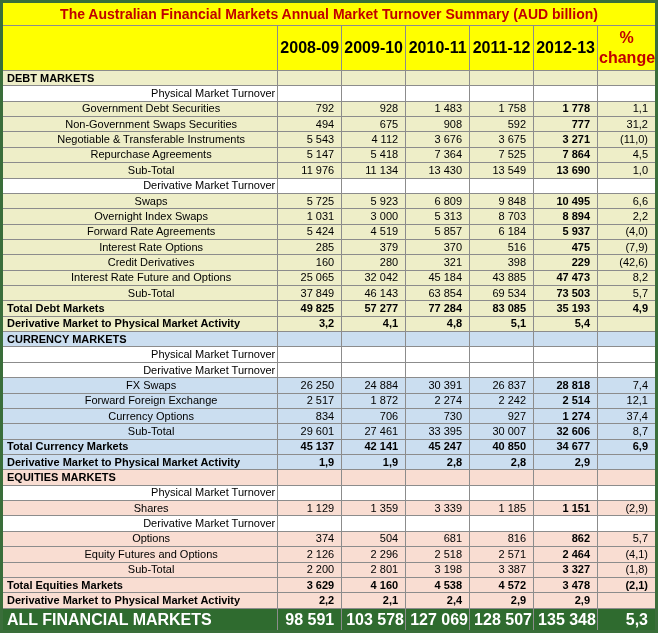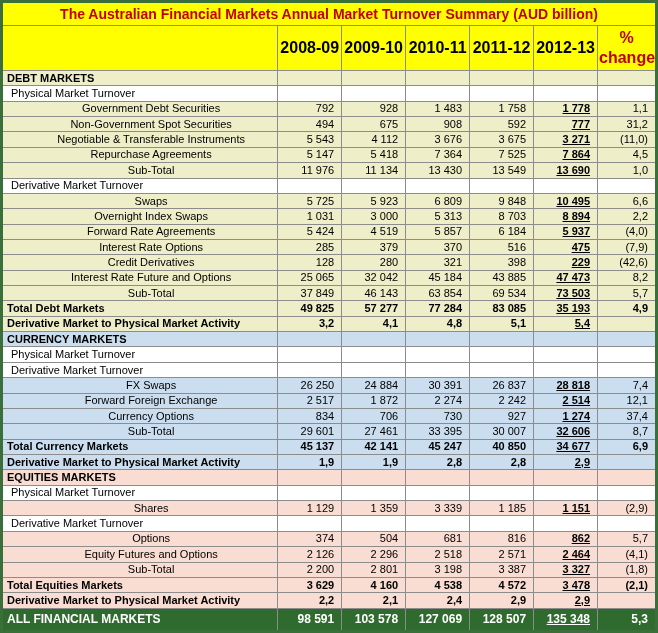--- a/index.html
+++ b/index.html
@@ -21,34 +21,34 @@
   }
   .header-row td {
     background: var(--header-bg, #FFFF00); font-weight: bold; font-size: 16px;
     text-align: center; vertical-align: middle; padding: 2px 1px; height: 31px;
   }
   .pct-head { color: var(--pct-header-text, #C00000); white-space: normal; line-height: 20px; }
 
   tbody td { font-size: 11px; height: 14px; line-height: 13px; padding: 0 7px 0 4px; }
   .label-cell { text-align: left; padding: 0 2px 0 4px; }
   .value-cell { text-align: right; }
-  .value-cell.latest { font-weight: bold; text-decoration: underline; }
+  .value-cell.latest { font-weight: bold; }
 
   .row-item .label-cell, .row-subtotal .label-cell { padding-left: 24px; text-align: center; }
-  .row-subheader .label-cell { padding-left: 8px; }
+  .row-subheader .label-cell { padding-left: 8px; text-align: right; }
   .row-section td, .row-total td, .row-ratio td { font-weight: bold; }
 
   .sec-debt td     { background: var(--debt-bg, #EEEEC8); }
   .sec-currency td { background: var(--currency-bg, #CBDEF0); }
   .sec-equities td { background: var(--equities-bg, #F9DDD2); }
   .row-subheader td { background: #FFFFFF; }
 
   .row-grand td {
     background: var(--grand-bg, #2F6B2F); color: var(--grand-text, #FFFFFF);
-    font-weight: bold; font-size: 12px; height: 20px; line-height: 19px;
+    font-weight: bold; font-size: 16px; height: 20px; line-height: 19px;
   }
 </style>
 </head>
 <body>
 
 <div class="page">
   <table class="turnover">
     <colgroup>
       <col style="width:272px">
       <col style="width:63px">
@@ -94,21 +94,21 @@
         <tr class="row-item sec-debt">
           <td class="label-cell">Government Debt Securities</td>
           <td class="value-cell">792</td>
           <td class="value-cell">928</td>
           <td class="value-cell">1 483</td>
           <td class="value-cell">1 758</td>
           <td class="value-cell latest">1 778</td>
           <td class="value-cell pct">1,1</td>
         </tr>
         <tr class="row-item sec-debt">
-          <td class="label-cell">Non-Government Spot Securities</td>
+          <td class="label-cell">Non-Government Swaps Securities</td>
           <td class="value-cell">494</td>
           <td class="value-cell">675</td>
           <td class="value-cell">908</td>
           <td class="value-cell">592</td>
           <td class="value-cell latest">777</td>
           <td class="value-cell pct">31,2</td>
         </tr>
         <tr class="row-item sec-debt">
           <td class="label-cell">Negotiable &amp; Transferable Instruments</td>
           <td class="value-cell">5 543</td>
@@ -176,21 +176,21 @@
           <td class="label-cell">Interest Rate Options</td>
           <td class="value-cell">285</td>
           <td class="value-cell">379</td>
           <td class="value-cell">370</td>
           <td class="value-cell">516</td>
           <td class="value-cell latest">475</td>
           <td class="value-cell pct">(7,9)</td>
         </tr>
         <tr class="row-item sec-debt">
           <td class="label-cell">Credit Derivatives</td>
-          <td class="value-cell">128</td>
+          <td class="value-cell">160</td>
           <td class="value-cell">280</td>
           <td class="value-cell">321</td>
           <td class="value-cell">398</td>
           <td class="value-cell latest">229</td>
           <td class="value-cell pct">(42,6)</td>
         </tr>
         <tr class="row-item sec-debt">
           <td class="label-cell">Interest Rate Future and Options</td>
           <td class="value-cell">25 065</td>
           <td class="value-cell">32 042</td>

